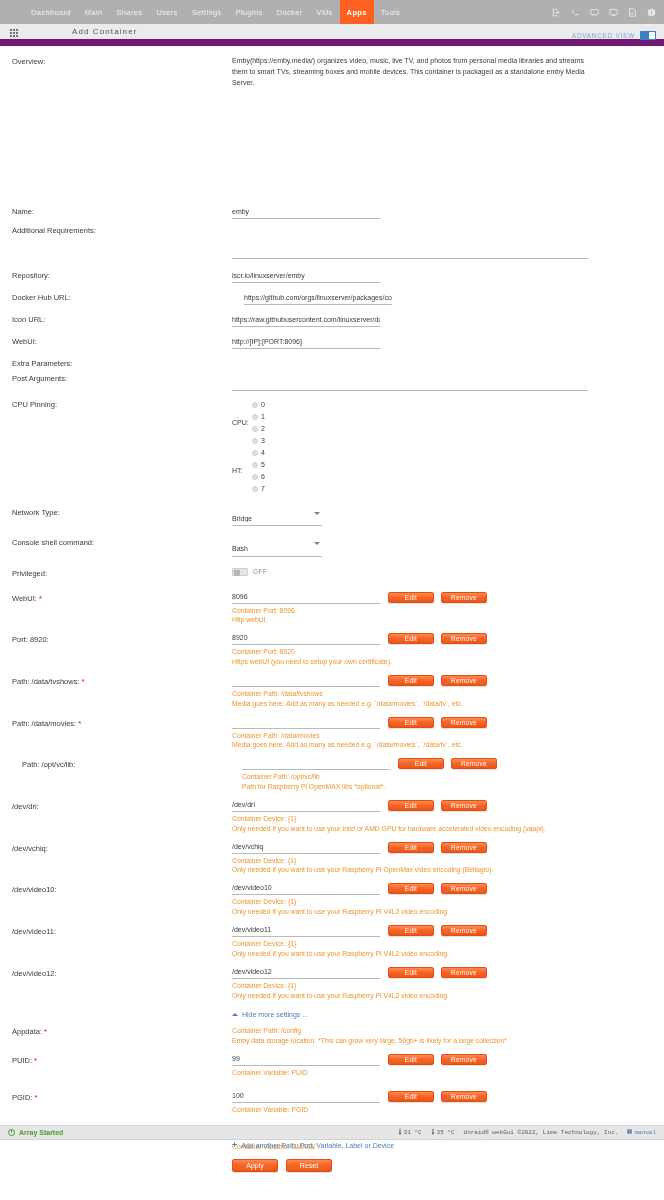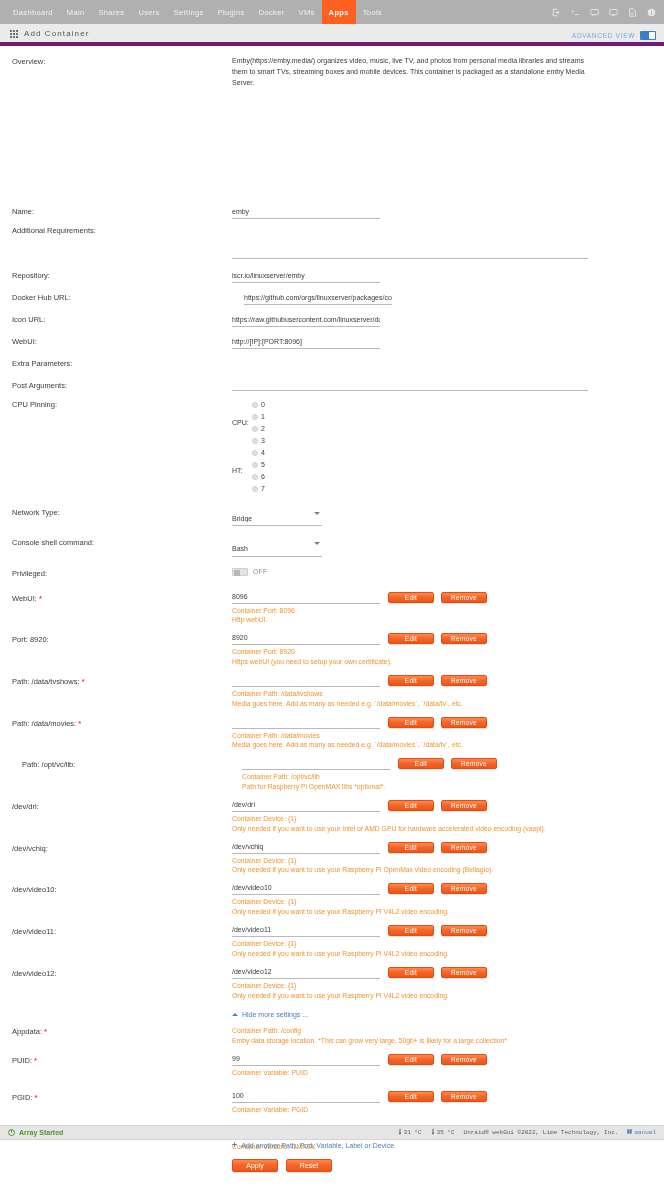--- a/index.html
+++ b/index.html
@@ -10,21 +10,21 @@
     font-family: "Liberation Sans", sans-serif;
   }
   body { width: 664px; min-height: 1200px; position: relative; }
 
   
   .navbar {
     height: 24px;
     background: #b0b0b0;
     display: flex;
     align-items: center;
-    padding: 0 6px;
+    padding: 0 24px;
     position: relative;
   }
   .nav-items { display: flex; align-items: stretch; height: 24px; }
   .nav-item {
     color: #f2f2f2;
     font-size: 7.5px;
     letter-spacing: 0.35px;
     padding: 0 7px;
     display: flex;
     align-items: center;
@@ -37,24 +37,25 @@
     position: absolute; right: 8px; top: 0;
     height: 24px; display: flex; align-items: center; gap: 10px;
   }
   .nav-icons .ic { width: 9px; height: 9px; display: block; opacity: .85; }
   .nav-icons .ic svg { display: block; }
 
   
   .titlebar {
     height: 22px;
     background: #ebebeb;
-    border-bottom: 4px solid #701a75;
+    border-bottom: 7px solid #701a75;
     display: flex; align-items: center;
     padding: 0 10px;
     position: relative;
+    gap: 48px;
   }
   .titlebar .grid-icon { margin-right: 6px; display:block; }
   .titlebar .title {
     font-size: 8px; color: #555; letter-spacing: 1.1px;
   }
   .adv-wrap {
     position: absolute; right: 8px; top: 0; height: 22px;
     display: flex; align-items: center; gap: 5px;
   }
   .adv-label { font-size: 6.5px; color: #7aa7d6; letter-spacing: .7px; }
@@ -338,21 +339,21 @@
     <div class="lbl">WebUI:</div>
     <div class="fld">
       <input class="uline mid" value="http://[IP]:[PORT:8096]" style="">
     </div>
   </div>
 
   <div class="row" style="margin-bottom:4px;">
     <div class="lbl">Extra Parameters:</div>
   </div>
 
-  <div class="row" style="margin-bottom:8px;align-items:flex-end;">
+  <div class="row" style="margin-bottom:8px;">
     <div class="lbl">Post Arguments:</div>
     <div class="fld">
       <input class="uline wide" style="margin-top: 5px;" value="">
     </div>
   </div>
 
   <div class="row" style="margin-bottom:12px;">
     <div class="lbl">CPU Pinning:</div>
     <div class="fld">
       <div class="cpu-grid">

